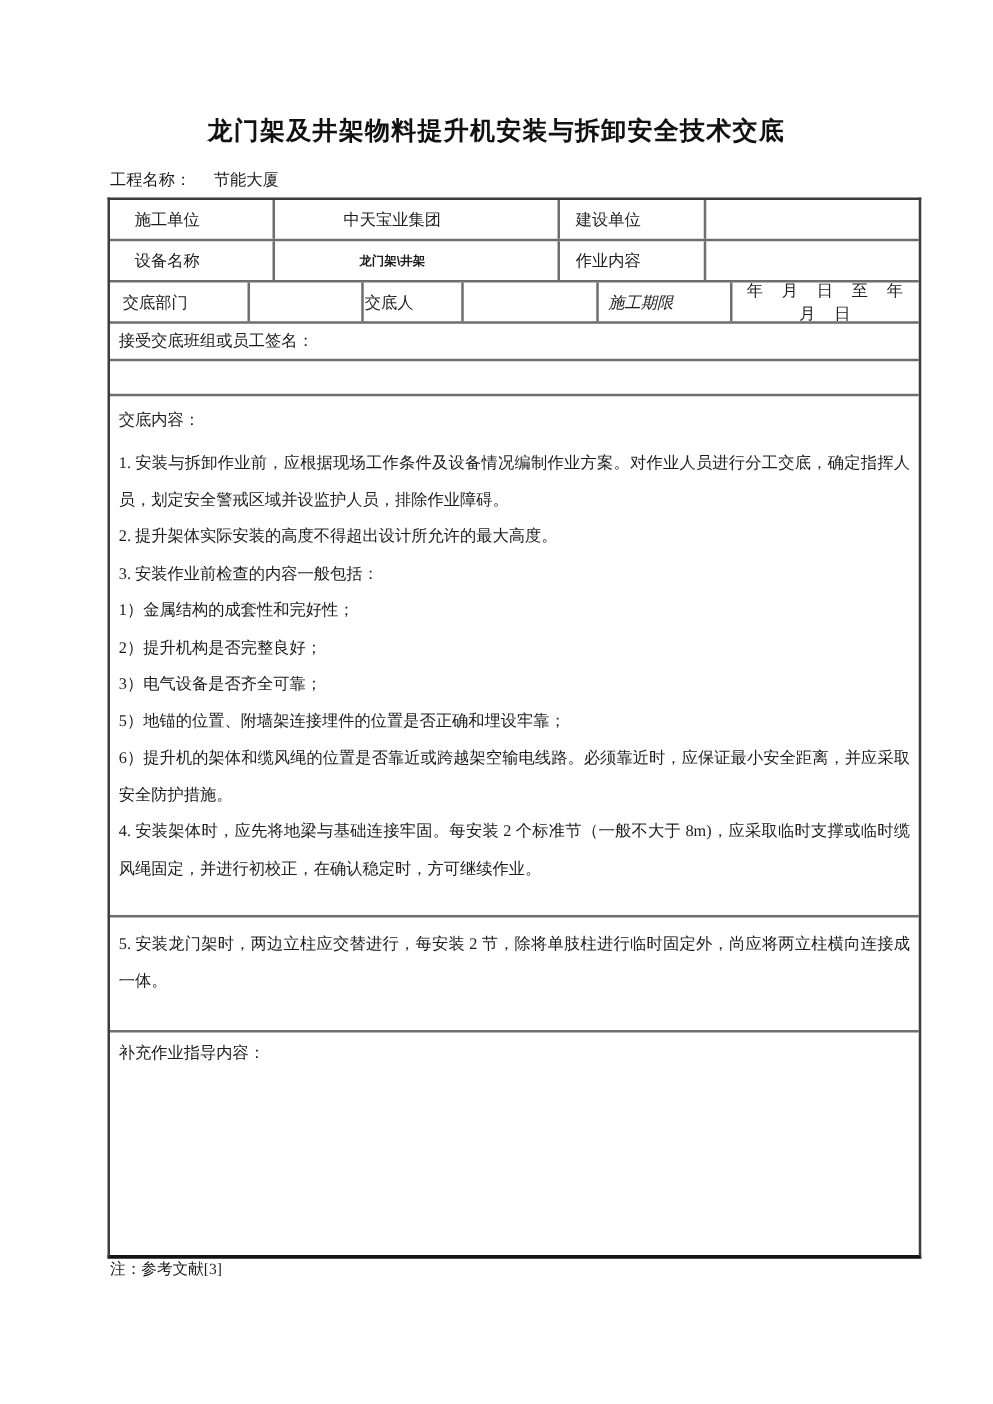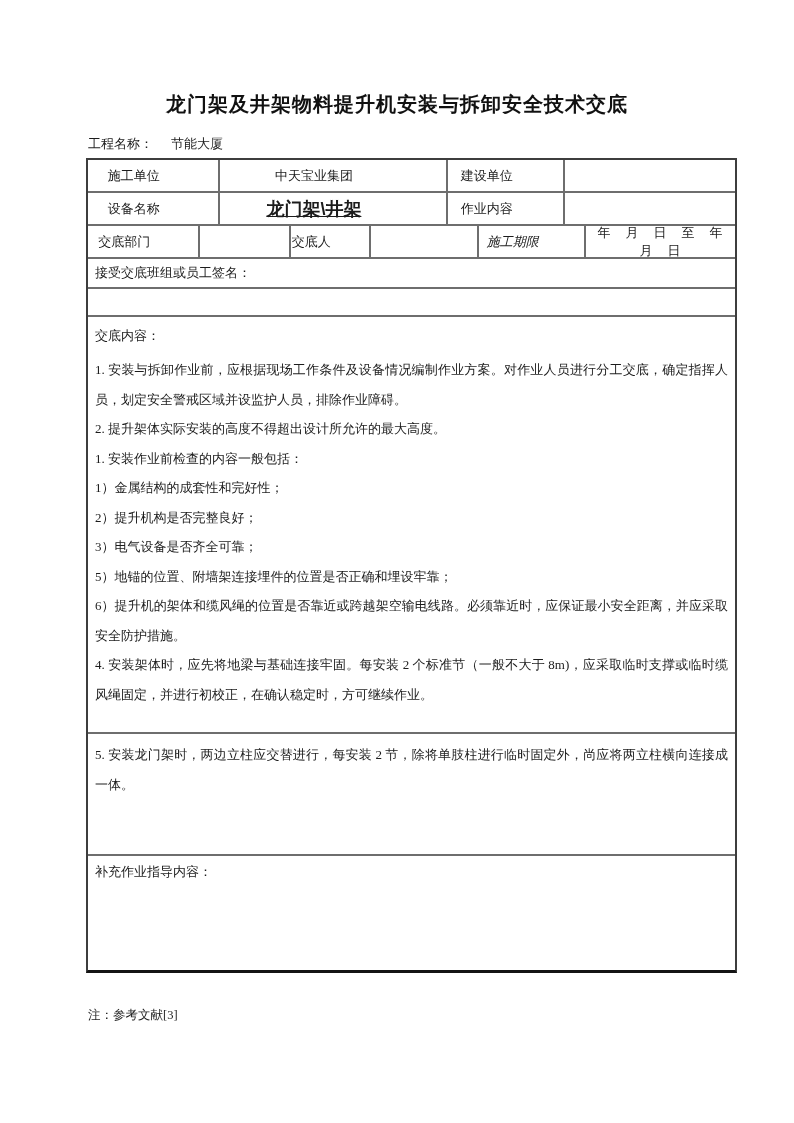--- a/index.html
+++ b/index.html
@@ -41,35 +41,35 @@
     font-size:13px; text-align:center;
     overflow:hidden;
   }
   .cell.nb { border-left:none; }
   .h31 { height:31px; }
   .w112 { width:112px; } .w233 { width:233px; } .w96 { width:96px; } .w210 { width:210px; }
   .w101 { width:101px; } .w73 { width:73px; } .w75 { width:58px; } .w97 { width:97px; } .w95 { width:95px;font-style:italic; }
 
   .bold-sans {
     font-family:"Liberation Sans","DejaVu Sans",sans-serif;
-    font-weight:bold; font-size:18px;text-decoration:underline;
+    font-weight:bold; font-size:10px;
   }
   .date-cell { letter-spacing:1px; }
 
   .wide-row {
     display:block; box-sizing:border-box; border-top:2px solid #6e6e6e;
     font-size:13px; text-align:left;
   }
   .sig-row { height:30px; line-height:28px; padding:0 7px; }
   .empty-row { height:28px; }
   .content-row { height:417px; padding:5px 7px 0 7px; overflow:hidden; }
   .content-row .heading { line-height:27px; margin-bottom:6px; }
   .content-row .item, .item5-row .item { line-height:29.5px; text-align:justify; }
   .item5-row { height:92px; padding:6px 7px 0 7px; overflow:hidden; }
-  .supplement-row { height:116px; padding:7px 7px 0 7px;margin-top:30px; }
+  .supplement-row { height:180px; padding:7px 7px 0 7px; }
 
   .footnote {
     position:absolute; top:1007px; left:88px;
     font-size:12.5px;
   }
 </style>
 </head>
 <body>
 
 <div class="page">
@@ -106,21 +106,21 @@
     </div>
 
     <div class="wide-row sig-row">接受交底班组或员工签名：</div>
 
     <div class="wide-row empty-row"></div>
 
     <div class="wide-row content-row">
       <div class="heading">交底内容：</div>
       <div class="item">1. 安装与拆卸作业前，应根据现场工作条件及设备情况编制作业方案。对作业人员进行分工交底，确定指挥人员，划定安全警戒区域并设监护人员，排除作业障碍。</div>
       <div class="item">2. 提升架体实际安装的高度不得超出设计所允许的最大高度。</div>
-      <div class="item">1. 安装作业前检查的内容一般包括：</div>
+      <div class="item">3. 安装作业前检查的内容一般包括：</div>
       <div class="item">1）金属结构的成套性和完好性；</div>
       <div class="item">2）提升机构是否完整良好；</div>
       <div class="item">3）电气设备是否齐全可靠；</div>
       <div class="item">5）地锚的位置、附墙架连接埋件的位置是否正确和埋设牢靠；</div>
       <div class="item">6）提升机的架体和缆风绳的位置是否靠近或跨越架空输电线路。必须靠近时，应保证最小安全距离，并应采取安全防护措施。</div>
       <div class="item">4. 安装架体时，应先将地梁与基础连接牢固。每安装 2 个标准节（一般不大于 8m)，应采取临时支撑或临时缆风绳固定，并进行初校正，在确认稳定时，方可继续作业。</div>
     </div>
 
     <div class="wide-row item5-row thick-top">
       <div class="item">5. 安装龙门架时，两边立柱应交替进行，每安装 2 节，除将单肢柱进行临时固定外，尚应将两立柱横向连接成一体。</div>

